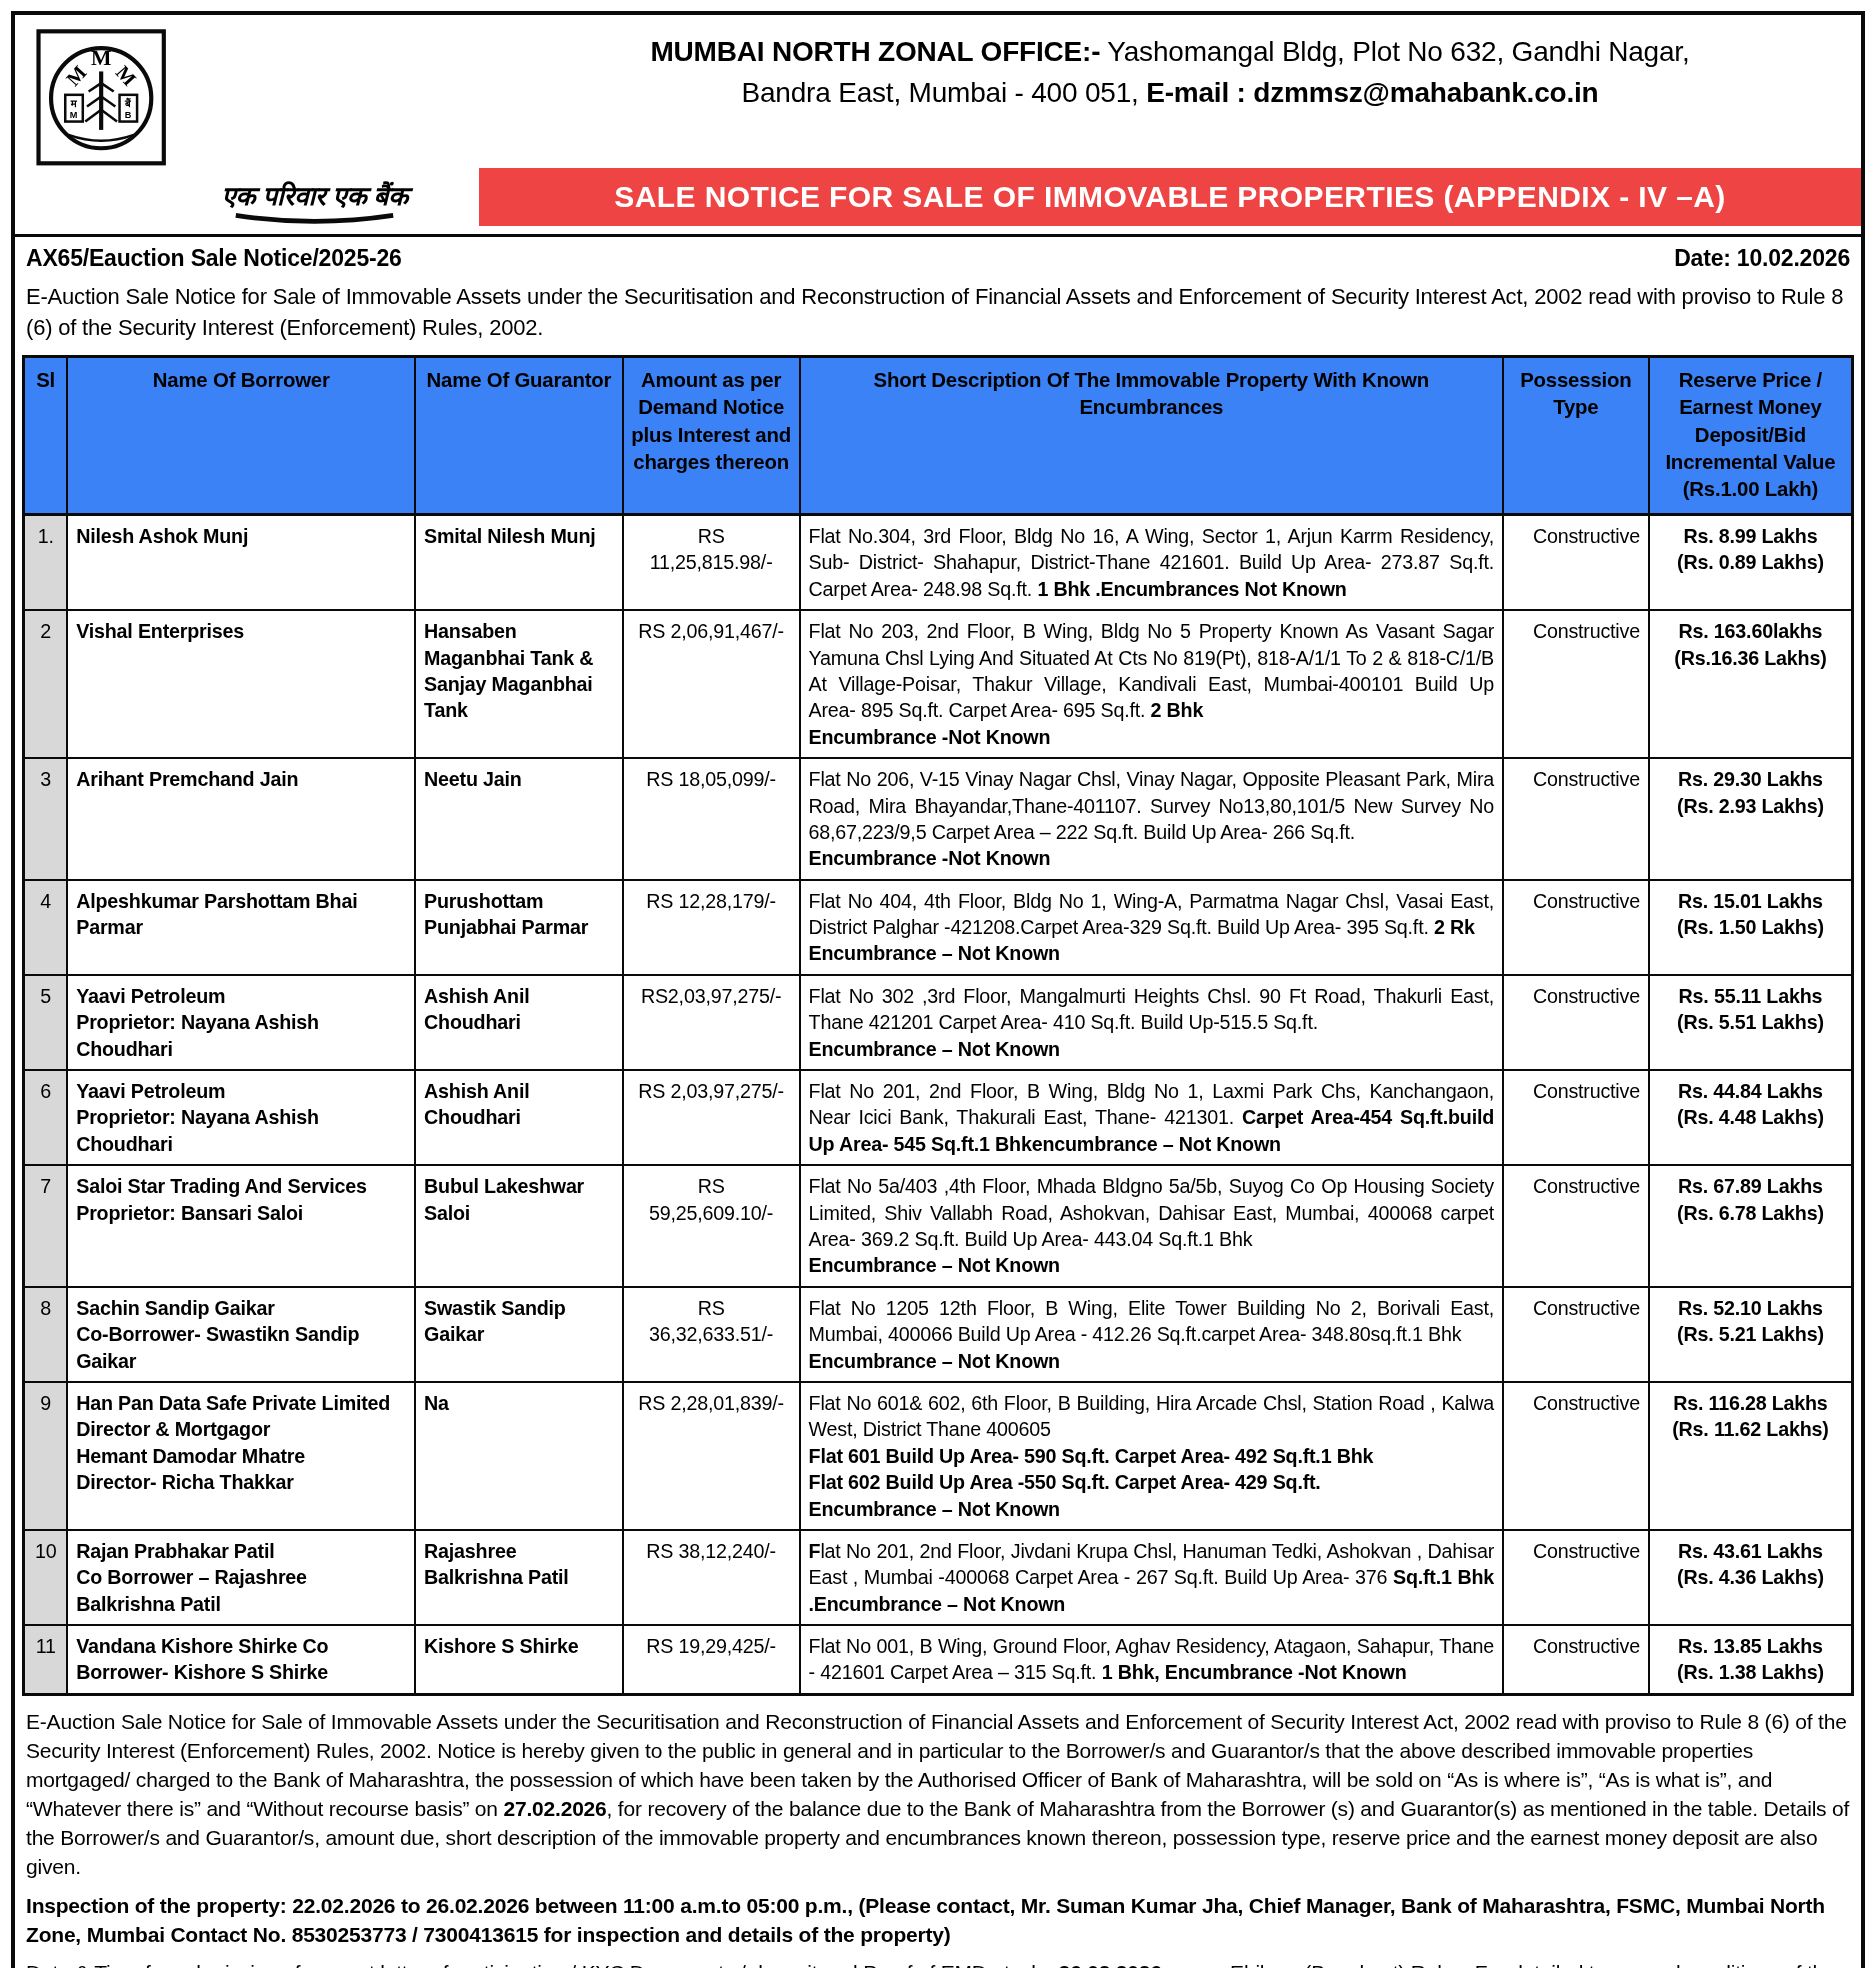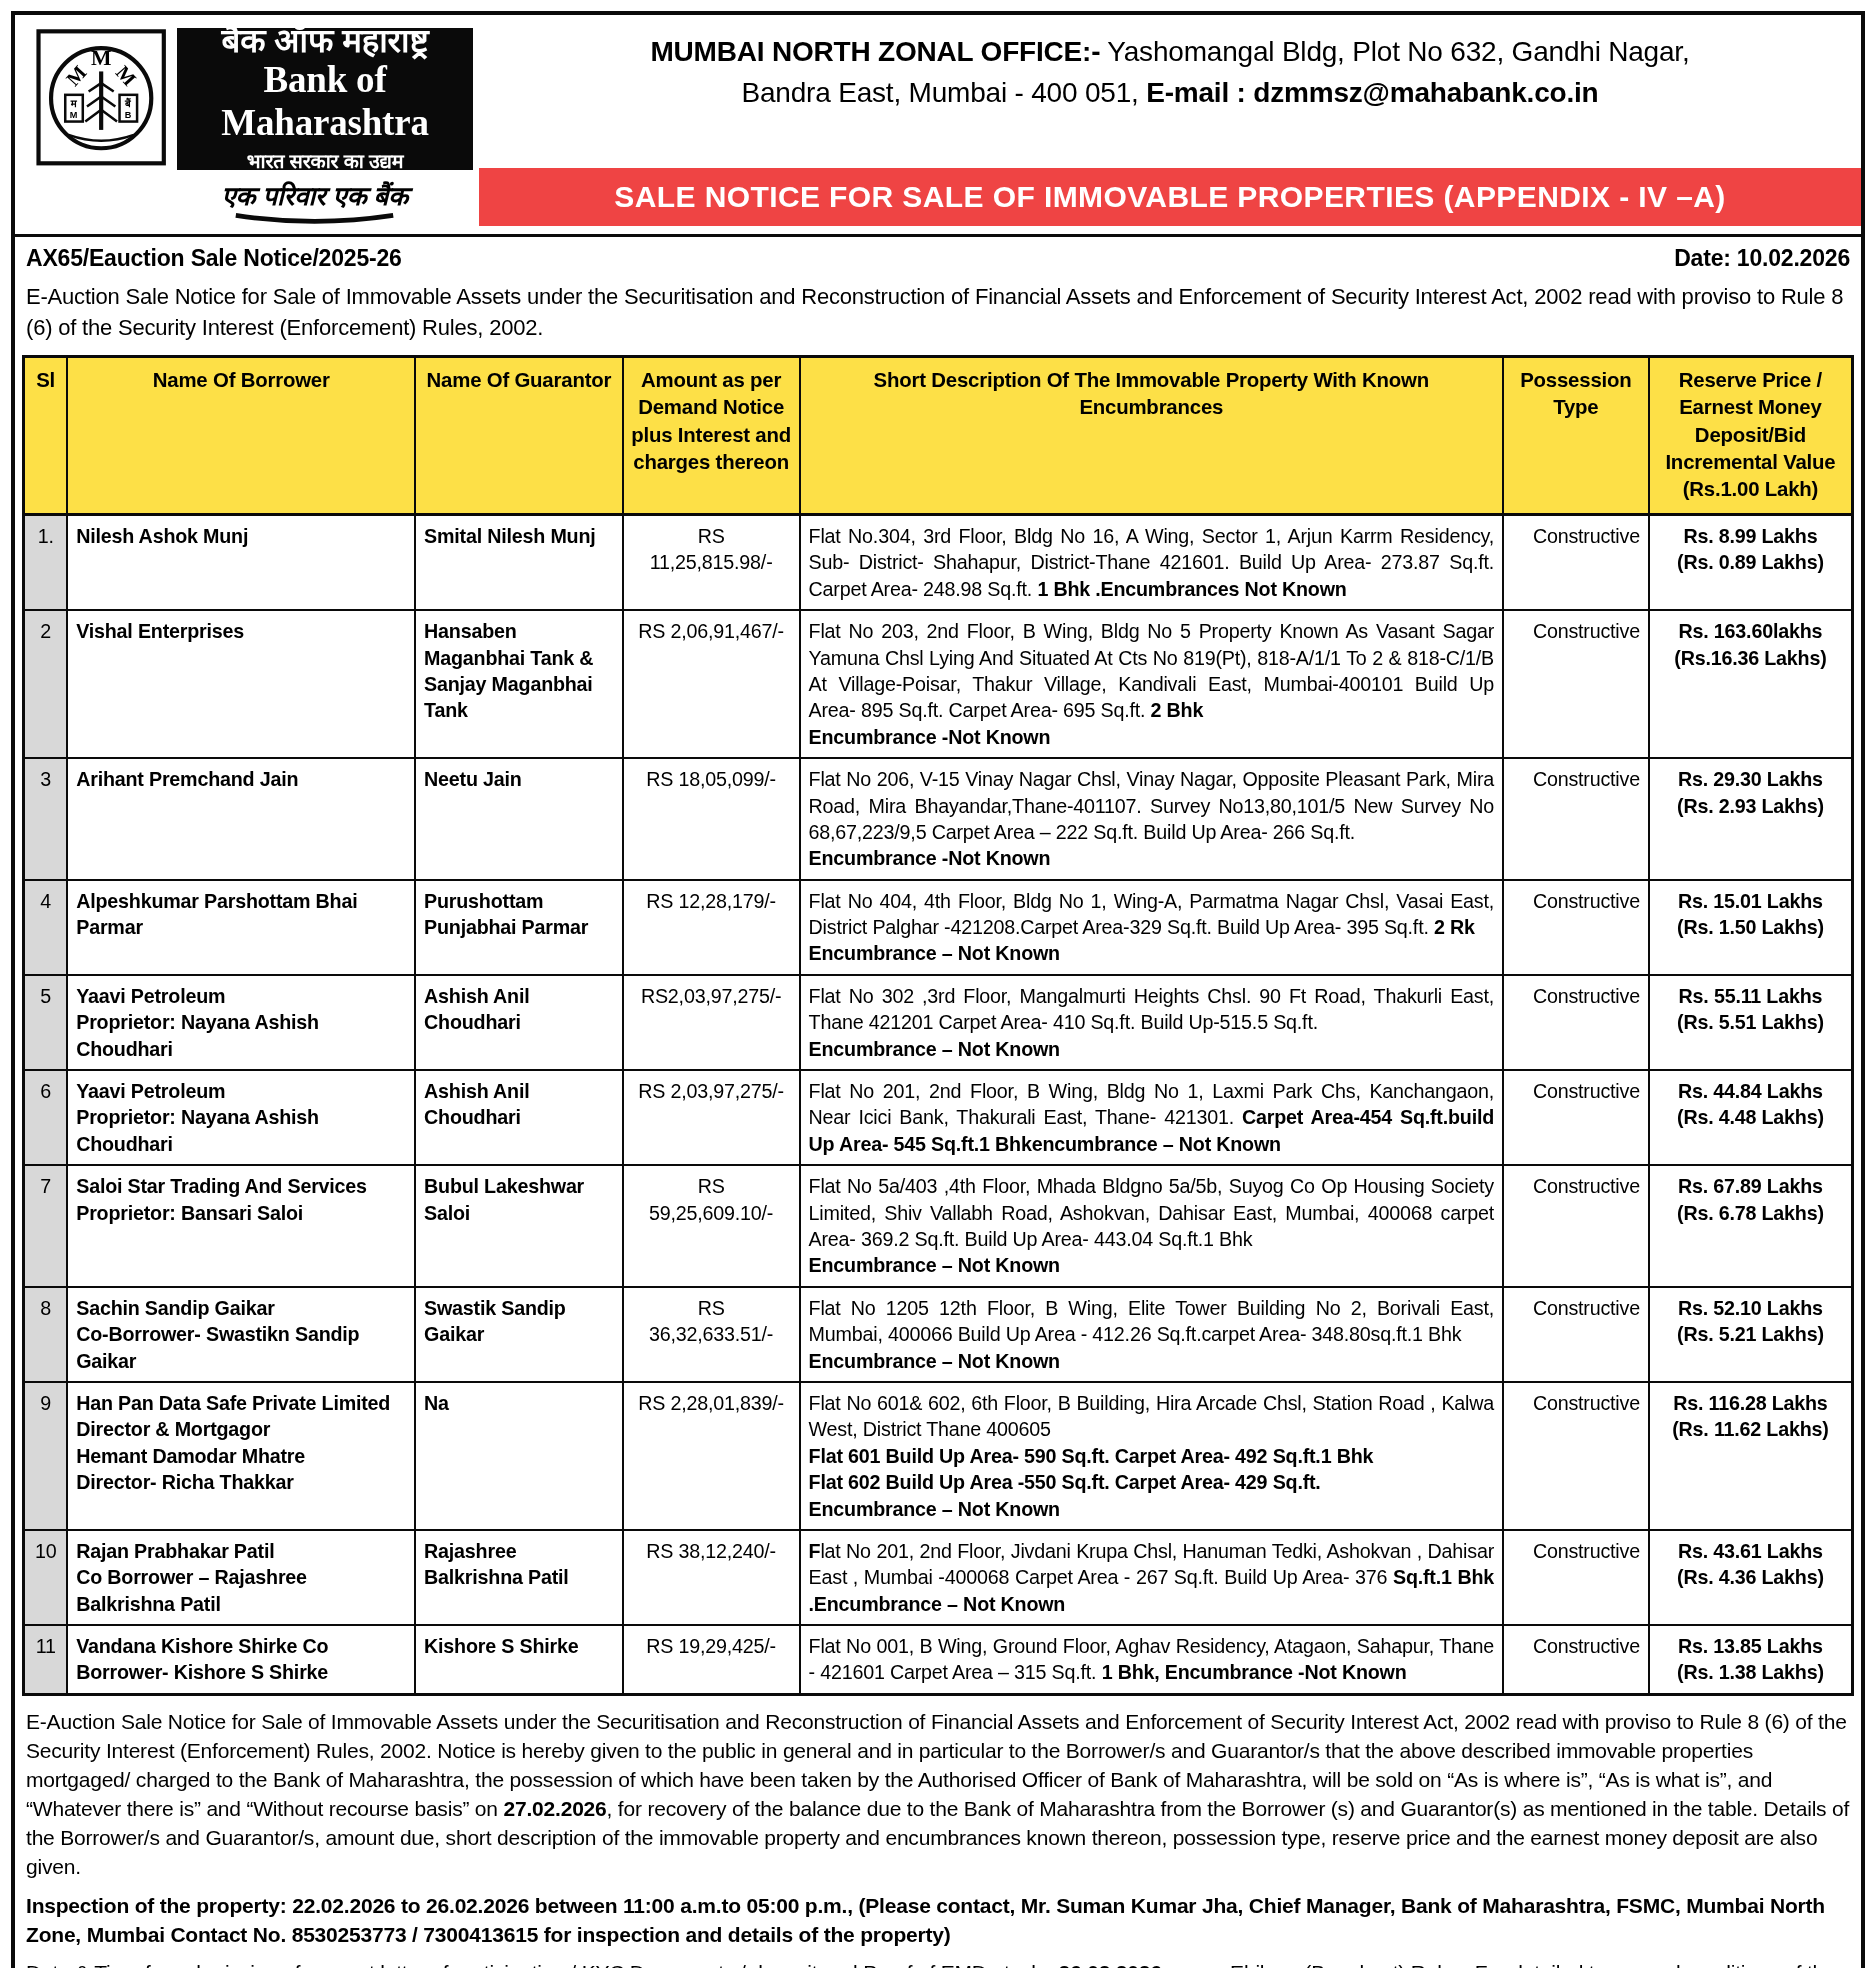--- a/index.html
+++ b/index.html
@@ -44,21 +44,21 @@
     margin-bottom: 7.9px; letter-spacing: 0.4px;
   }
 
   
   .ref-row { display: flex; justify-content: space-between; font-weight: bold; font-size: 23px; padding: 7.9px 11px 3.1px 11px; }
   .intro { font-size: 22px; line-height: 1.42; padding: 6.3px 11px 11px 11px; }
 
   
   table.main { width: calc(100% - 14px); margin: 0 7px 9.4px 7px; border-collapse: collapse; border: 3.1px solid #0a0a0a; }
   th, td { border: 2.4px solid #0a0a0a; vertical-align: top; padding: 7px 7.9px; font-size: 19.7px; line-height: 1.34; }
-  th { background: #fde047; font-weight: bold; text-align: center; font-size: 20.4px; padding: 9.4px 6.3px; border-bottom: 3.1px solid #0a0a0a; }
+  th { background: #3b82f6; font-weight: bold; text-align: center; font-size: 20.4px; padding: 9.4px 6.3px; border-bottom: 3.1px solid #0a0a0a; }
   td.c-sl { background: #d8d8d8; text-align: center; }
   td.c-borrower, td.c-guarantor { font-weight: bold; }
   td.c-amount { text-align: center; }
   td.c-desc { text-align: justify; margin-top: 46px; }
   td.c-possession { text-align: left; padding-left: 29px; }
   td.c-reserve { font-weight: bold; text-align: center; }
   b { font-weight: bold; }
 
   
   .foot { padding: 3.1px 11px 7.9px 11px; }
@@ -82,25 +82,20 @@
             <path d="M79 52 L79 122" stroke="#0a0a0a" stroke-width="5"></path>
             <path d="M79 66 L64 76 M79 66 L94 76 M79 82 L62 94 M79 82 L96 94 M79 98 L60 112 M79 98 L98 112" stroke="#0a0a0a" stroke-width="3" fill="none"></path>
             <rect x="36" y="80" width="21" height="32" fill="#fff" stroke="#0a0a0a" stroke-width="3"></rect>
             <text x="46" y="95" font-size="12" font-weight="bold" text-anchor="middle">म</text>
             <text x="46" y="108" font-size="11" font-weight="bold" text-anchor="middle">M</text>
             <rect x="101" y="80" width="21" height="32" fill="#fff" stroke="#0a0a0a" stroke-width="3"></rect>
             <text x="111" y="95" font-size="12" font-weight="bold" text-anchor="middle">बैं</text>
             <text x="111" y="108" font-size="11" font-weight="bold" text-anchor="middle">B</text>
             <path d="M40 128 Q79 142 118 128" stroke="#0a0a0a" stroke-width="3" fill="none"></path>
           </svg>
-        </div>
-        <div class="brand-box">
-          <div class="brand-hindi">बैंक ऑफ महाराष्ट्र</div>
-          <div class="brand-english">Bank of Maharashtra</div>
-          <div class="brand-sub">भारत सरकार का उद्यम</div>
         </div>
       </div>
       <div class="tagline-wrap">
         <div class="tagline">एक परिवार एक बैंक</div>
         <svg width="181" height="12.6" aria-hidden="true" viewBox="0 0 230 16">
             <path d="M15 3 Q115 18 215 3" stroke="#0a0a0a" stroke-width="6" fill="none"></path>
           </svg>
       </div>
     </div>
 

